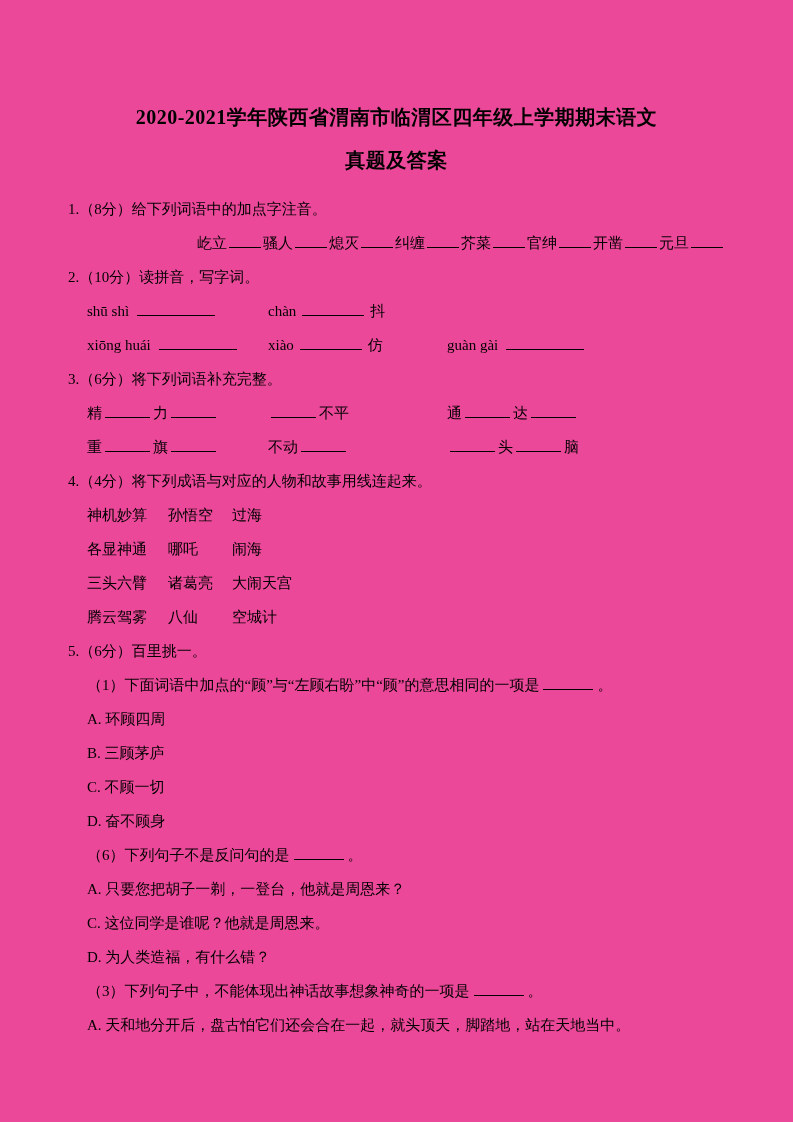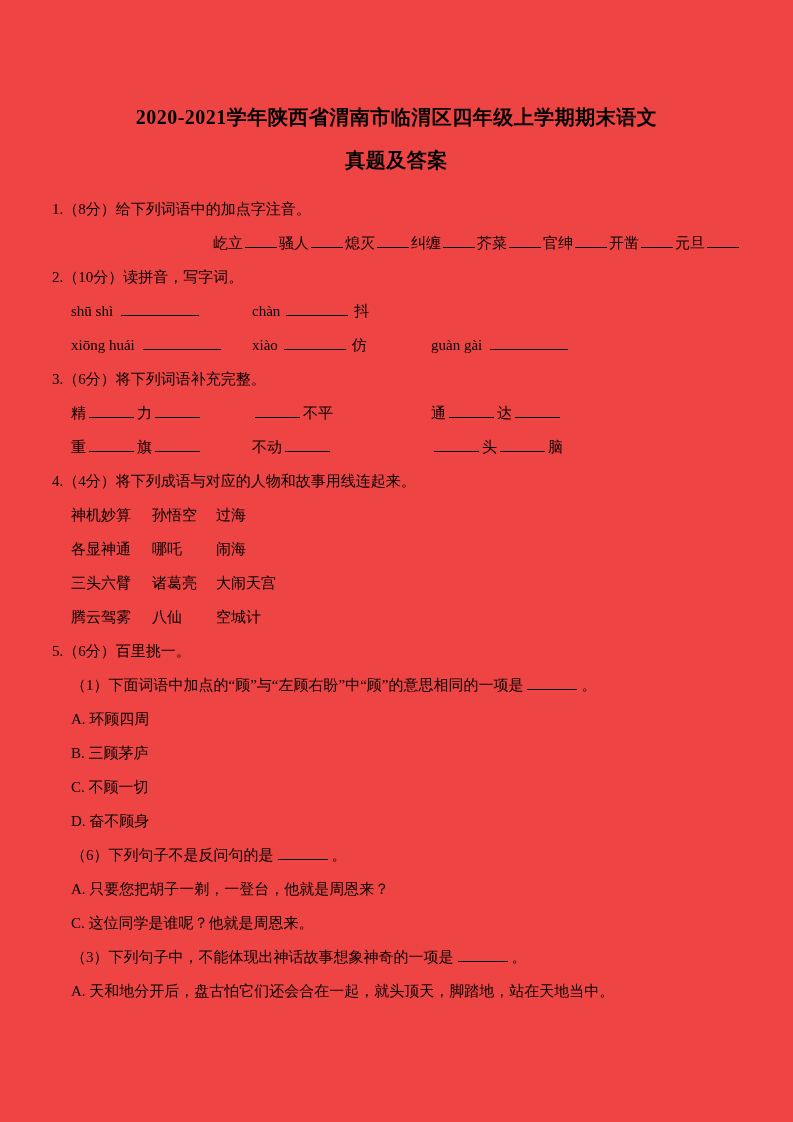--- a/index.html
+++ b/index.html
@@ -1,18 +1,18 @@
 <!DOCTYPE html>
 <html><head>
 <meta charset="utf-8">
 <style>
   html,body{margin:0;padding:0;background:#ffffff;}
   .page{
     width:793px;height:1122px;box-sizing:border-box;
-    padding:96px 52px 40px;background:#ef4444;color:#000;
+    padding:96px 68px 40px;background:#ec4899;color:#000;
     font-family:"Liberation Serif","DejaVu Serif",serif;
     font-size:15px;overflow:hidden;
   }
   .title{margin:0 0 10px;font-size:20px;font-weight:bold;text-align:center;line-height:43px;letter-spacing:0.5px;}
   .title span{display:block;}
   .line{margin:0;line-height:34px;}
   .indent{margin-left:19px;}
   .blank{display:inline-block;border-bottom:1px solid #000;height:1px;}
   .w32{width:32px;margin:0 2px;}
   .w45{width:45px;margin:0 3px;}
@@ -94,17 +94,18 @@
 
   <p class="line indent"><span>（1）下面词语中加点的“顾”与“左顾右盼”中“顾”的意思相同的一项是</span><span class="blank w50"></span><span>。</span></p>
   <p class="line indent">A. 环顾四周</p>
   <p class="line indent">B. 三顾茅庐</p>
   <p class="line indent">C. 不顾一切</p>
   <p class="line indent">D. 奋不顾身</p>
 
   <p class="line indent"><span>（6）下列句子不是反问句的是</span><span class="blank w50"></span><span>。</span></p>
   <p class="line indent">A. 只要您把胡子一剃，一登台，他就是周恩来？</p>
   <p class="line indent">C. 这位同学是谁呢？他就是周恩来。</p>
+  <p class="line indent">D. 为人类造福，有什么错？</p>
 
   <p class="line indent"><span>（3）下列句子中，不能体现出神话故事想象神奇的一项是</span><span class="blank w50"></span><span>。</span></p>
   <p class="line indent">A. 天和地分开后，盘古怕它们还会合在一起，就头顶天，脚踏地，站在天地当中。</p>
 
 </div>
 
 </body></html>

